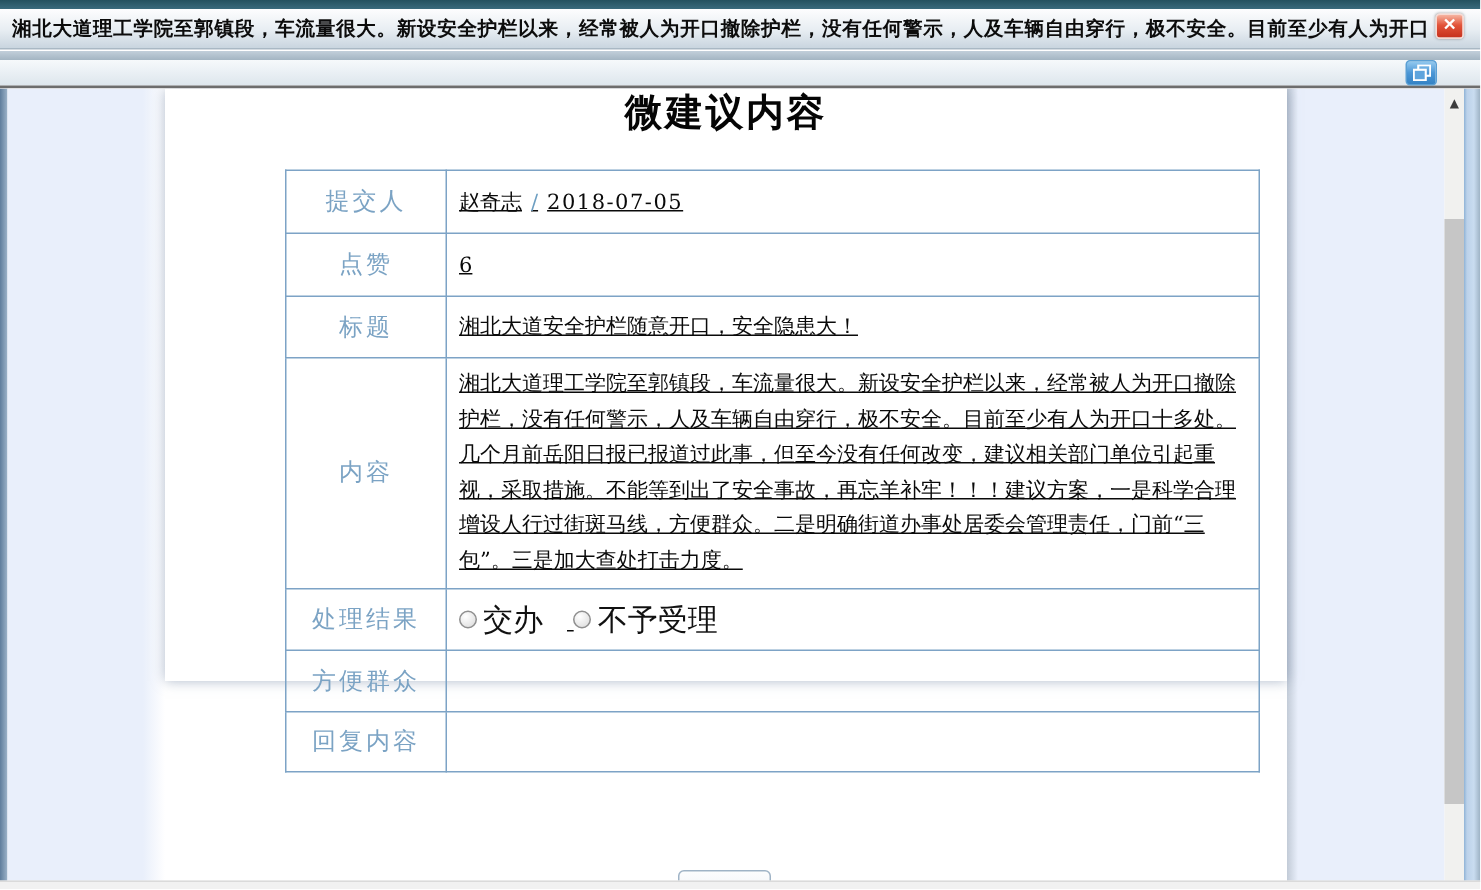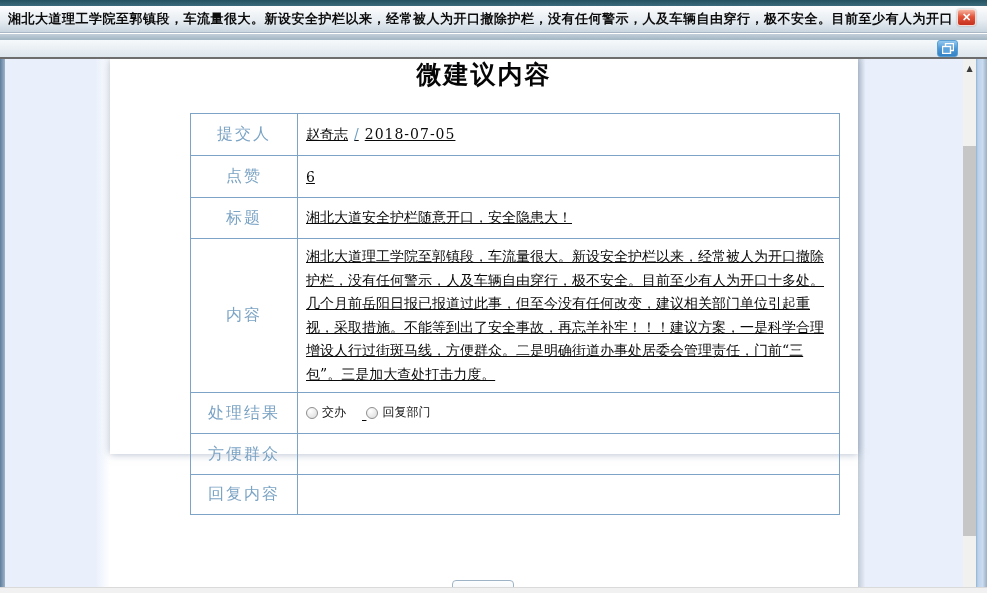--- a/index.html
+++ b/index.html
@@ -57,21 +57,21 @@
   table.detail td { border:1px solid #7da3c6; vertical-align:middle; }
   td.lbl { width:107px; text-align:center; color:#7ba3c4;
     font-size:16px; letter-spacing:2px; }
   td.val { padding:4px 8px; font-size:14px; color:#0a0a0a;text-decoration:underline; }
   tr.h42{height:42px} tr.h41{height:41px} tr.h40{height:40px} tr.h152{height:152px}
   td.val-content { vertical-align:middle; line-height:23.5px; padding:6px 10px 6px 8px; }
   .sep { color:#6d9fc2; padding:0 6px; }
   .date-text { letter-spacing:1px; }
 
   .radio-opt { display:inline-flex; align-items:center; margin-right:16px;
-    font-size:12px; color:#111; cursor:pointer; }
+    font-size:20px; color:#111; cursor:pointer; }
   .radio-circle { display:inline-block; width:12px; height:12px; border-radius:50%;
     border:1px solid #8f8f8f; margin-right:4px;
     background:radial-gradient(circle at 35% 30%,#ffffff,#d9d9d9); }
 
   .register-btn { position:absolute; left:342px; top:521px; width:62px; height:26px;
     border:1px solid #9fb3c6; border-radius:4px;
     background:linear-gradient(#fcfdfe,#e8edf2);
     font-size:14px; color:#222; text-align:center; padding-top:4px; cursor:pointer;
     font-family:"DejaVu Serif","Liberation Serif",serif; }
 
@@ -143,21 +143,21 @@
         </tr>
         <tr class="h41">
           <td class="lbl">处理结果</td>
           <td class="val">
             <label class="radio-opt">
               <span class="radio-circle"></span>
               <span>交办</span>
             </label>
             <label class="radio-opt">
               <span class="radio-circle"></span>
-              <span>回复部门</span>
+              <span>不予受理</span>
             </label>
           </td>
         </tr>
         <tr class="h41">
           <td class="lbl">方便群众</td>
           <td class="val"></td>
         </tr>
         <tr class="h40">
           <td class="lbl">回复内容</td>
           <td class="val"></td>

